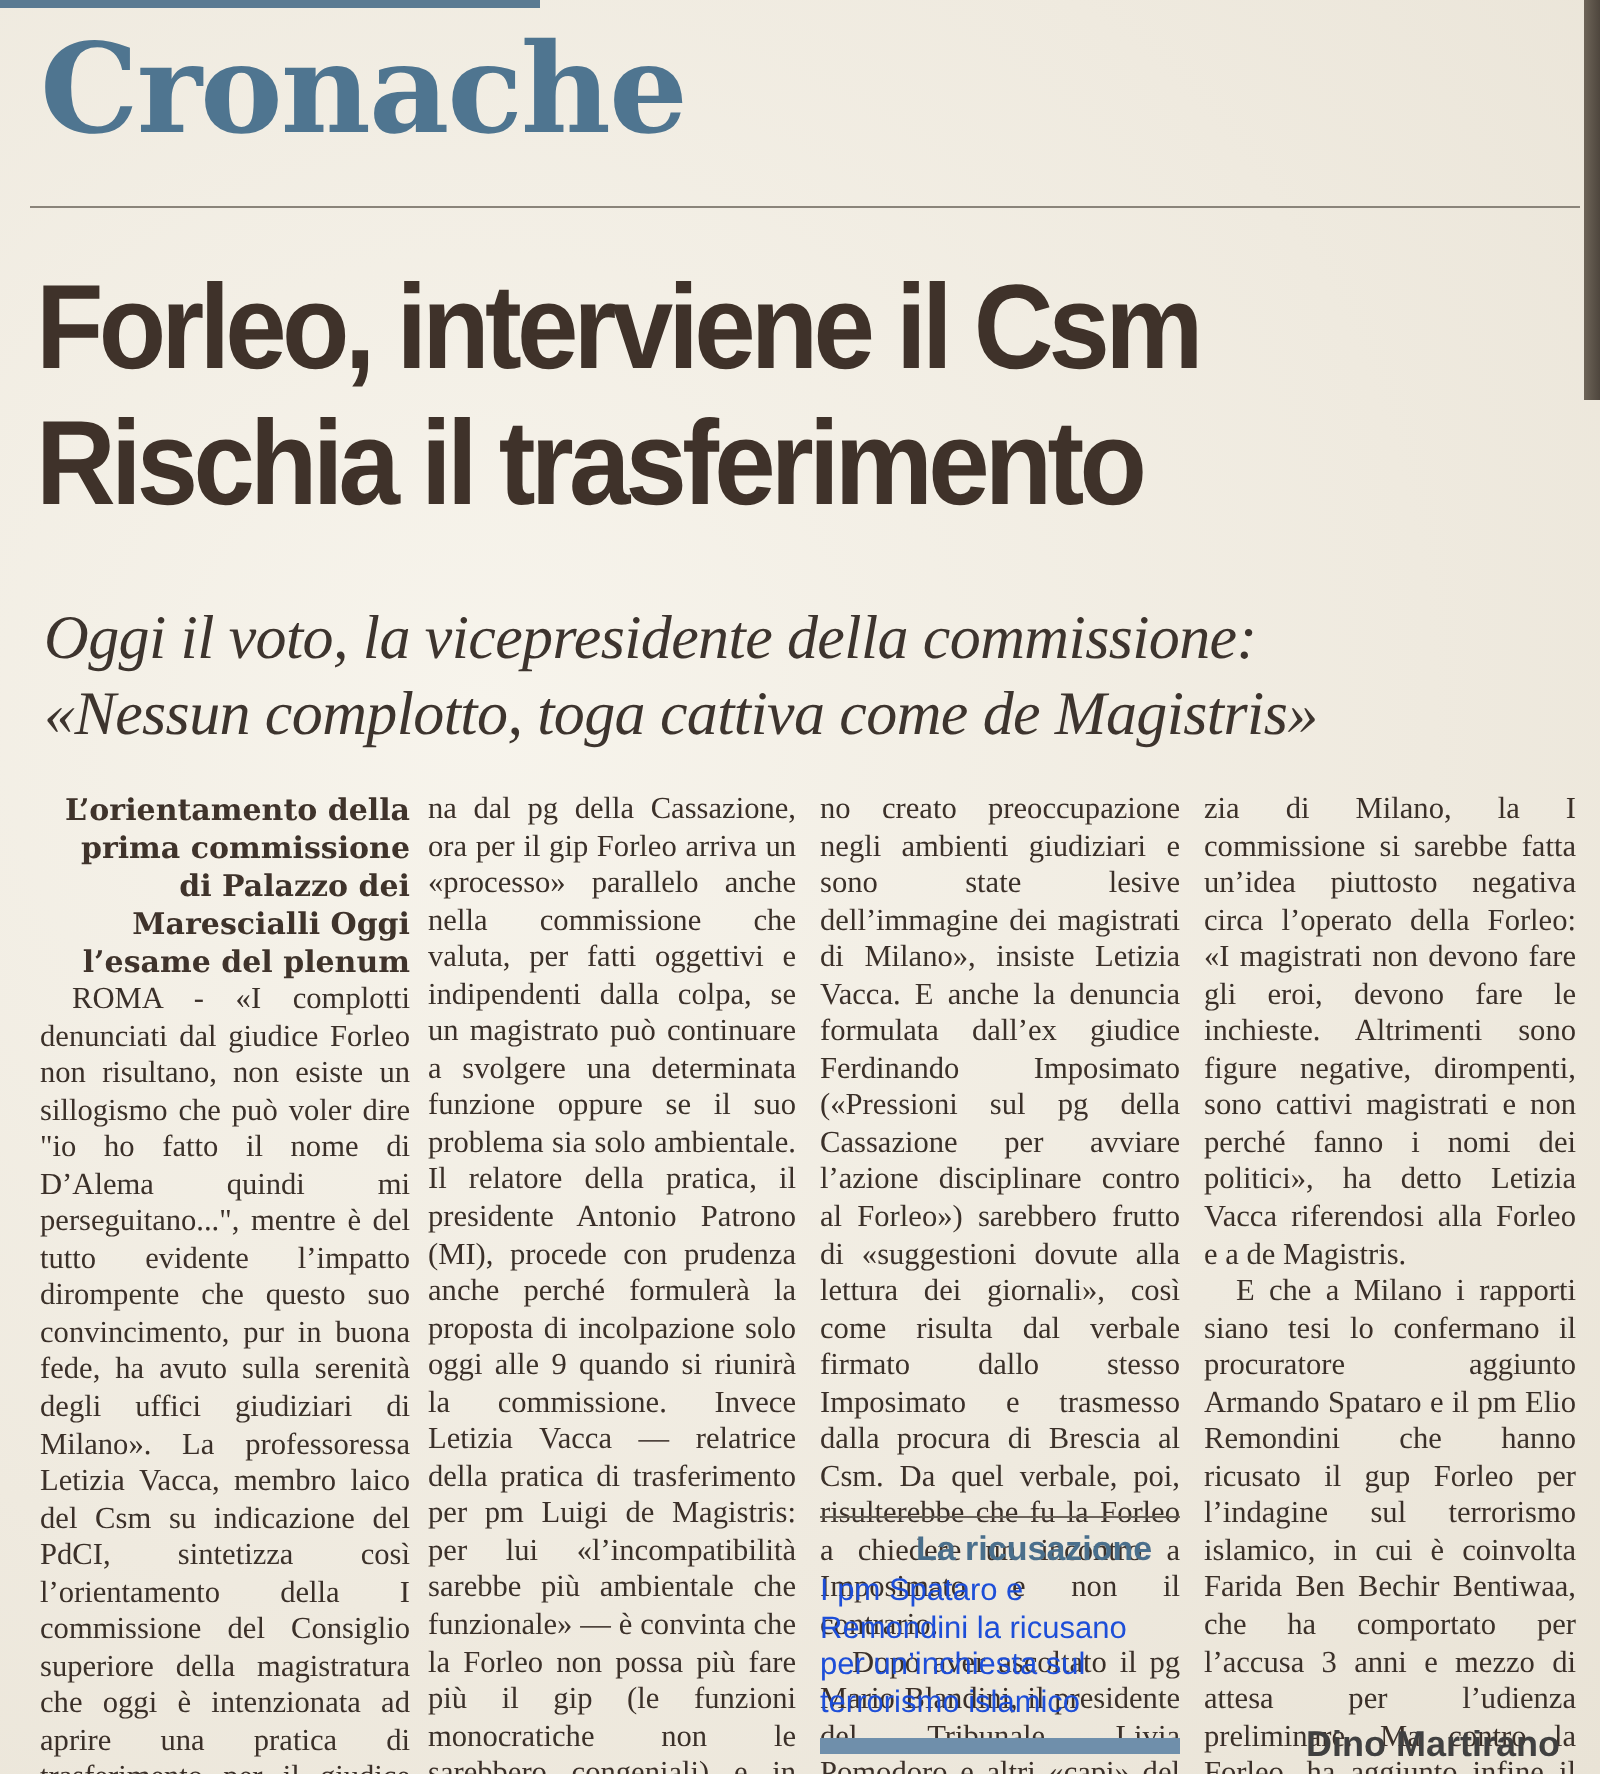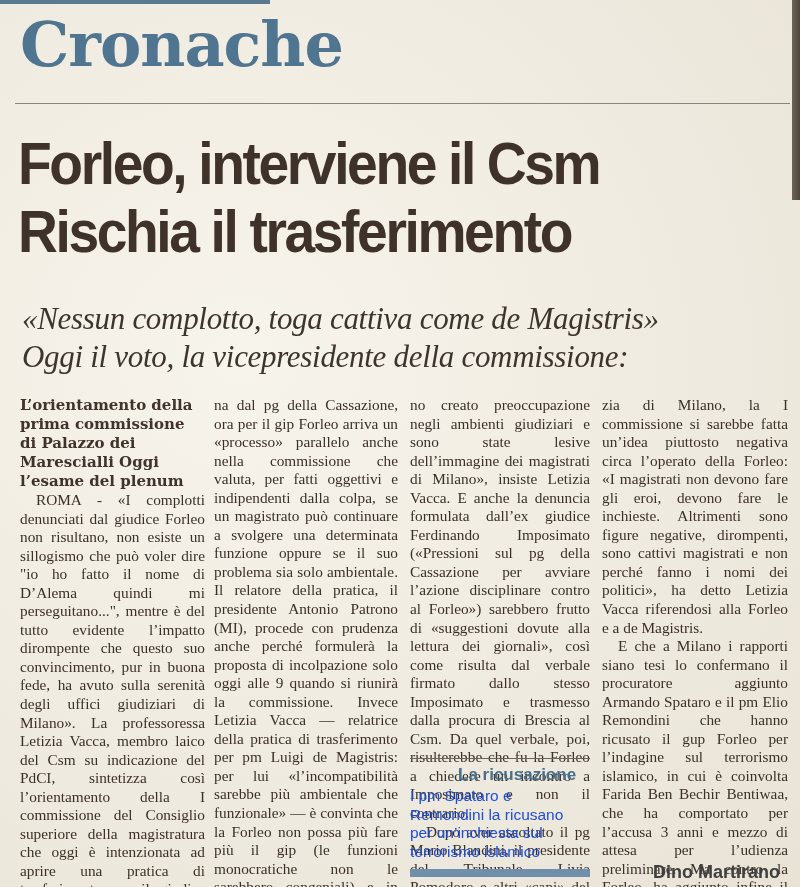--- a/index.html
+++ b/index.html
@@ -43,21 +43,21 @@
     }
     .col p { margin:0; }
     .col p.indent { text-indent:16px; }
     .col1 { left:20px; width:185px; }
     .col2 { left:214px; width:184px; }
     .col3 { left:410px; width:180px; }
     .col4 { left:602px; width:186px; }
     .kicker {
       font-family:"DejaVu Serif", serif; font-weight:bold;
       font-size:15px; line-height:19px; color:#3f332b; margin:0 0 12px 0;
-      text-align:left;
+      text-align:right;
     }
     .box {
       position:absolute; left:410px; top:758px; width:180px;
     }
     .box-rule { height:1px; background:#6c655c; margin-bottom:6px; }
     .box-title {
       font-family:"Liberation Sans", sans-serif; font-weight:bold;
       font-size:17px; color:#4a6f8c; margin-bottom:2px;margin-left:48px;
     }
     .box-text {
@@ -79,22 +79,22 @@
 
 <div class="section">Cronache</div>
 <div class="rule-top"></div>
 
 <div class="headline">
   <div>Forleo, interviene il Csm</div>
   <div>Rischia il trasferimento</div>
 </div>
 
 <div class="deck">
+  <div>Oggi il voto, la vicepresidente della commissione:</div>
   <div>«Nessun complotto, toga cattiva come de Magistris»</div>
-  <div>Oggi il voto, la vicepresidente della commissione:</div>
 </div>
 
 <div class="col col1">
   <p class="kicker">L’orientamento della prima commissione di Palazzo dei Marescialli Oggi l’esame del plenum</p>
   <p class="indent">ROMA - «I complotti denunciati dal giudice Forleo non risultano, non esiste un sillogismo che può voler dire "io ho fatto il nome di D’Alema quindi mi perseguitano...", mentre è del tutto evidente l’impatto dirompente che questo suo convincimento, pur in buona fede, ha avuto sulla serenità degli uffici giudiziari di Milano». La professoressa Letizia Vacca, membro laico del Csm su indicazione del PdCI, sintetizza così l’orientamento della I commissione del Consiglio superiore della magistratura che oggi è intenzionata ad aprire una pratica di trasferimento per il giudice del caso Unipol-Bnl: «Su questa eventualità in commissione c’è una forte convergenza in senso positivo».</p>
 
 </div>
 
 <div class="col col2">
   <p>na dal pg della Cassazione, ora per il gip Forleo arriva un «processo» parallelo anche nella commissione che valuta, per fatti oggettivi e indipendenti dalla colpa, se un magistrato può continuare a svolgere una determinata funzione oppure se il suo problema sia solo ambientale. Il relatore della pratica, il presidente Antonio Patrono (MI), procede con prudenza anche perché formulerà la proposta di incolpazione solo oggi alle 9 quando si riunirà la commissione. Invece Letizia Vacca — relatrice della pratica di trasferimento per pm Luigi de Magistris: per lui «l’incompatibilità sarebbe più ambientale che funzionale» — è convinta che la Forleo non possa più fare più il gip (le funzioni monocratiche non le sarebbero congeniali) e in ogni caso dovrebbe lasciare Milano. Sono parole taglienti, queste, che anticipano il voto previsto per oggi: «Siamo tutti allarmati dall’impatto che hanno avuto le parole del gip Forleo, risultate forzate, lesive e gravissime perché han-</p>

